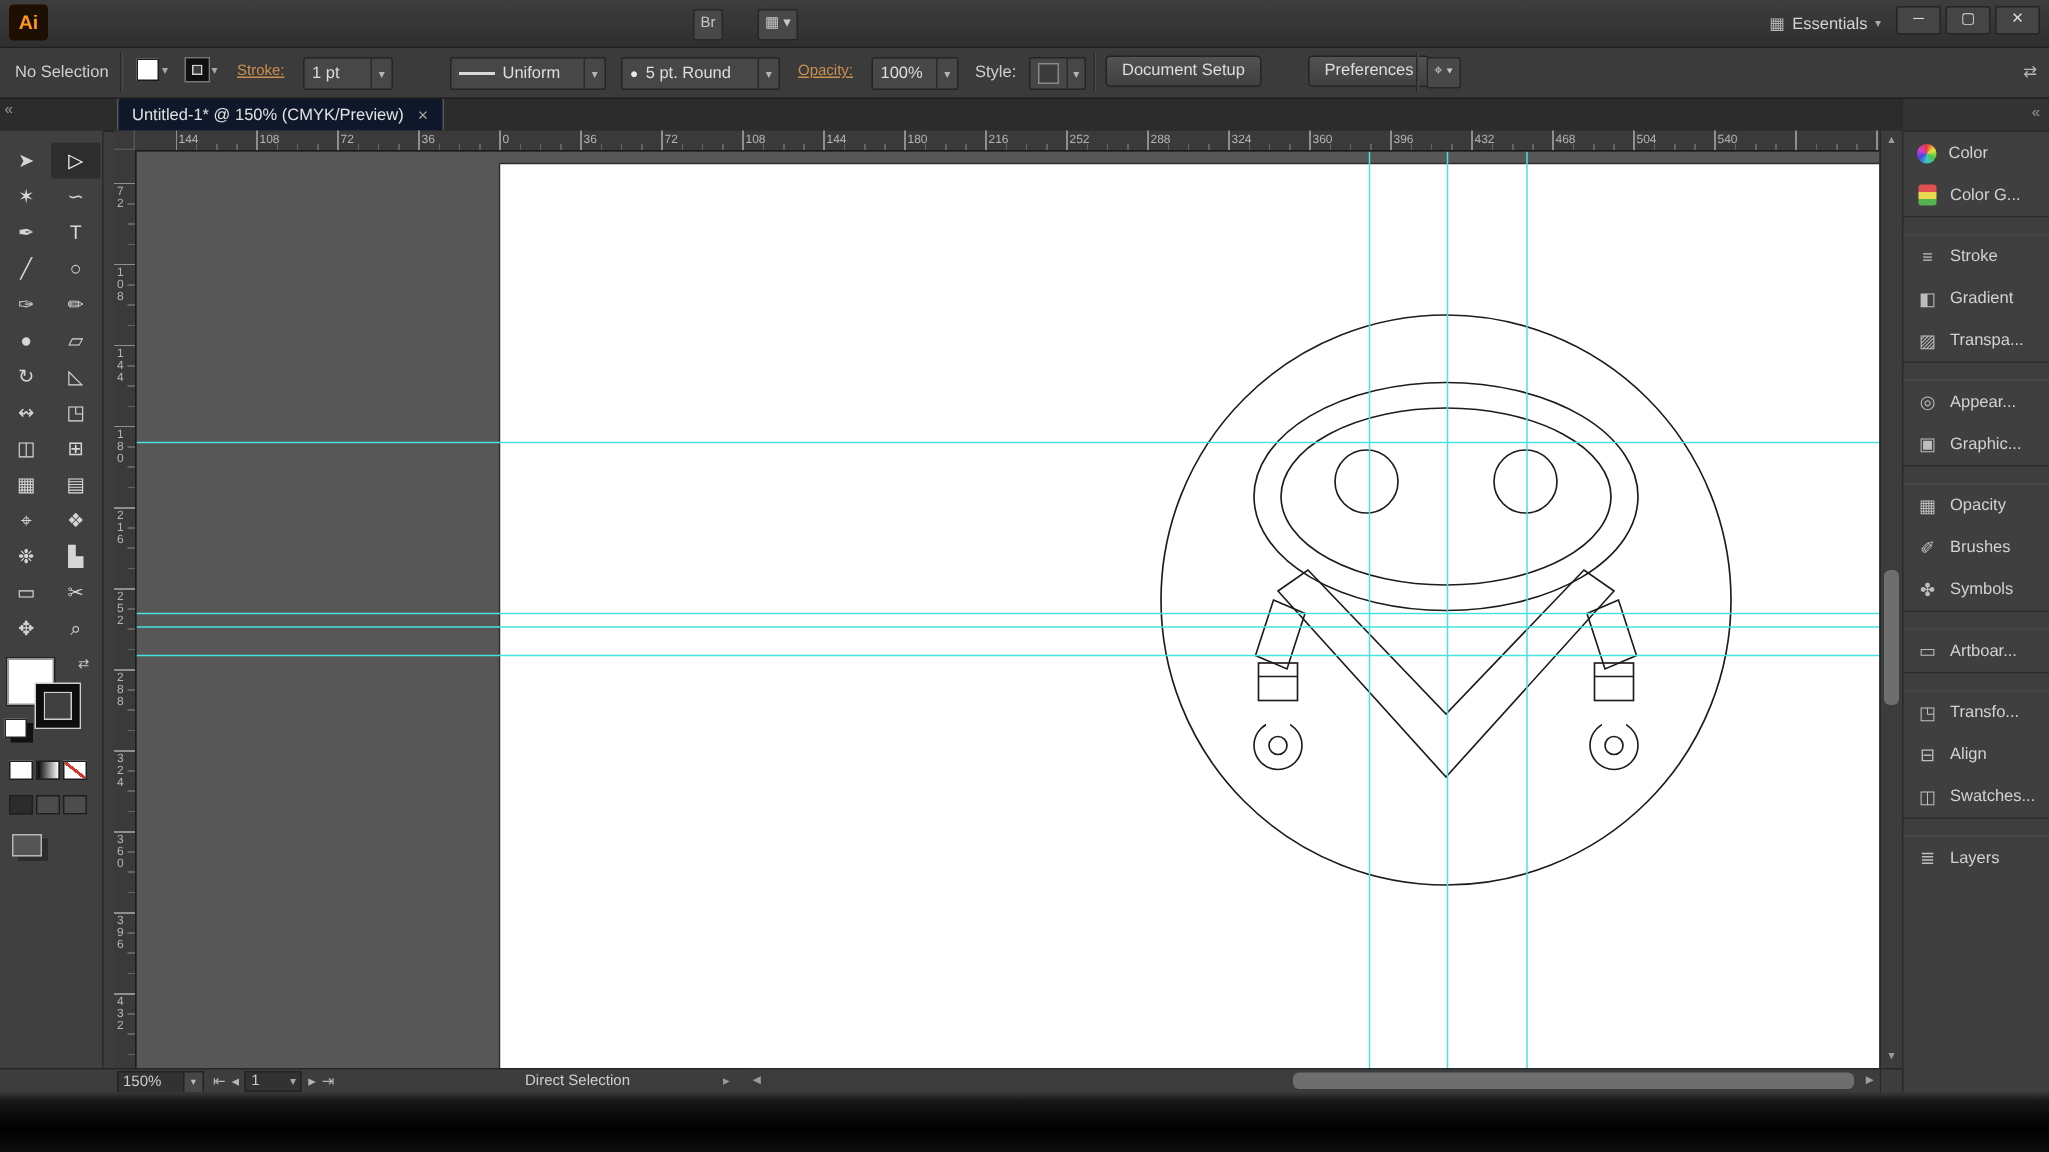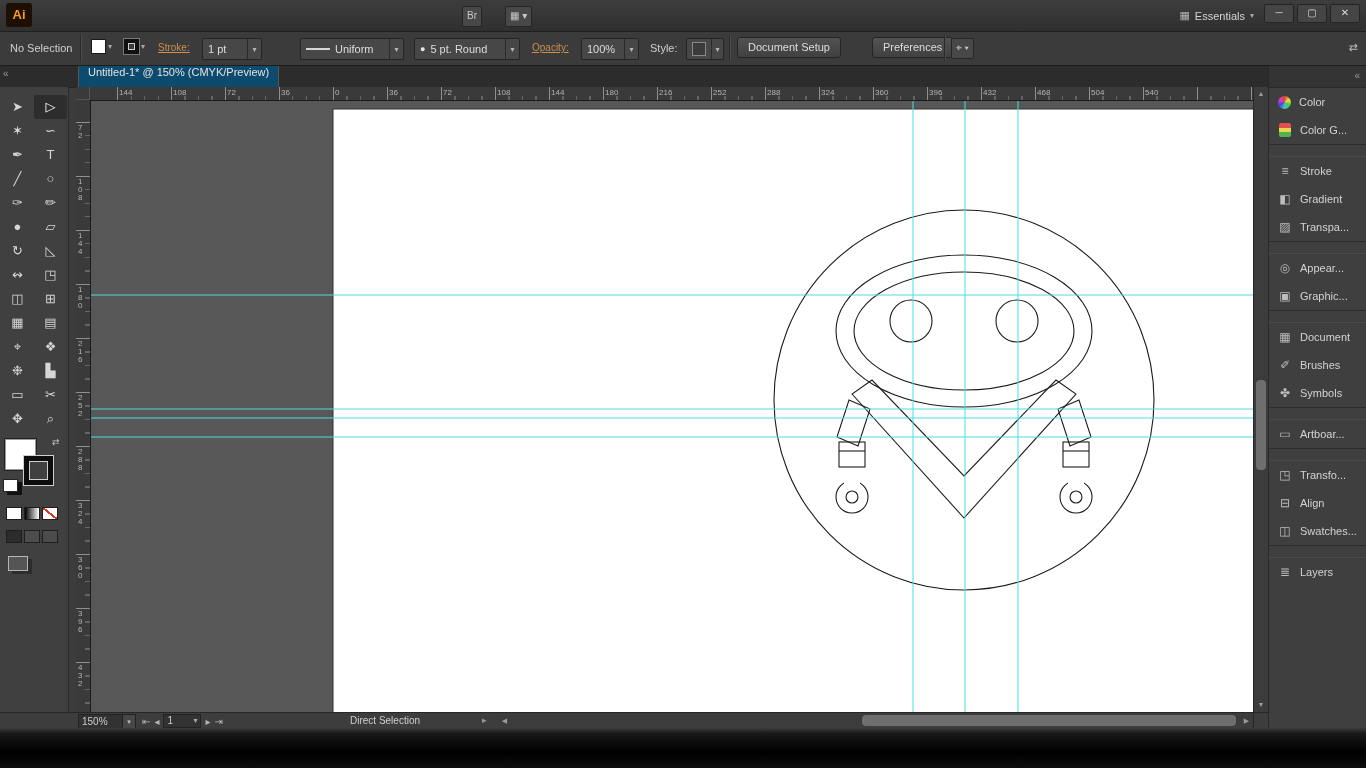--- a/index.html
+++ b/index.html
@@ -32,21 +32,21 @@
   .sw-stroke{background:#3b3b3b;border:4px solid #101010;box-shadow:0 0 0 1px #cfcfcf inset,0 0 0 1px #777;}
   .line-glyph{display:inline-block;width:24px;border-top:2px solid #d8d8d8;}
   .dot-glyph{color:#e8e8e8;font-size:9px;}
   .mini-swatch{width:12px;height:12px;background:#3b3b3b;border:1px solid #888;}
   .cb-btn{position:absolute;top:6px;height:21px;background:linear-gradient(#525252,#404040);border:1px solid #242424;border-radius:3px;color:#ddd;font-size:11px;text-align:center;line-height:19px;padding:0 10px;}
   .cb-flyout{position:absolute;right:8px;top:10px;color:#b8b8b8;font-size:11px;}
 
   
   .tabbar{position:absolute;left:0;top:65px;width:1268px;height:22px;background:#2c2c2c;border-bottom:1px solid #232323;}
   .collapse-left{position:absolute;left:3px;top:68px;color:#9a9a9a;font-size:10px;z-index:2;}
-  .doc-tab{position:absolute;left:78px;top:65px;height:21px;background:#0c4a6e;border:1px solid #565656;border-bottom:none;display:flex;align-items:center;gap:9px;padding:0 9px;color:#e2e2e2;font-size:11px;border-radius:2px 2px 0 0;flex-direction:column;}
+  .doc-tab{position:absolute;left:78px;top:65px;height:21px;background:#0f172a;border:1px solid #565656;border-bottom:none;display:flex;align-items:center;gap:9px;padding:0 9px;color:#e2e2e2;font-size:11px;border-radius:2px 2px 0 0;}
   .tab-close{color:#a5a5a5;font-size:9px;}
 
   
   .toolbar{position:absolute;left:0;top:87px;width:68px;height:625px;background:#404040;border-right:1px solid #292929;z-index:10;}
   #tools{position:absolute;left:1px;top:8px;width:66px;display:grid;grid-template-columns:33px 33px;}
   .tool{height:24px;text-align:center;line-height:24px;color:#d6d6d6;font-size:13px;}
   .tool.active{background:#2d2d2d;border-radius:2px;color:#fff;}
   .fillsw{position:absolute;left:5px;top:352px;width:29px;height:29px;background:#fff;border:1px solid #9a9a9a;box-shadow:0 0 0 1px #222;}
   .strokesw{position:absolute;left:24px;top:369px;width:29px;height:29px;box-sizing:border-box;background:#404040;border:5px solid #0d0d0d;box-shadow:0 0 0 1px #cfcfcf,0 0 0 1px #cfcfcf inset;}
   .swapsw{position:absolute;left:52px;top:350px;color:#c5c5c5;font-size:9px;}
@@ -361,21 +361,21 @@
           <span class="picon pi-appearance">◎</span>
           <span>Appear...</span>
         </div>
         <div class="dock-item">
           <span class="picon pi-graphic-styles">▣</span>
           <span>Graphic...</span>
         </div>
         <div class="dock-sep"></div>
         <div class="dock-item">
           <span class="picon pi-swatches">▦</span>
-          <span>Document</span>
+          <span>Opacity</span>
         </div>
         <div class="dock-item">
           <span class="picon pi-brushes">✐</span>
           <span>Brushes</span>
         </div>
         <div class="dock-item">
           <span class="picon pi-symbols">✤</span>
           <span>Symbols</span>
         </div>
         <div class="dock-sep"></div>

